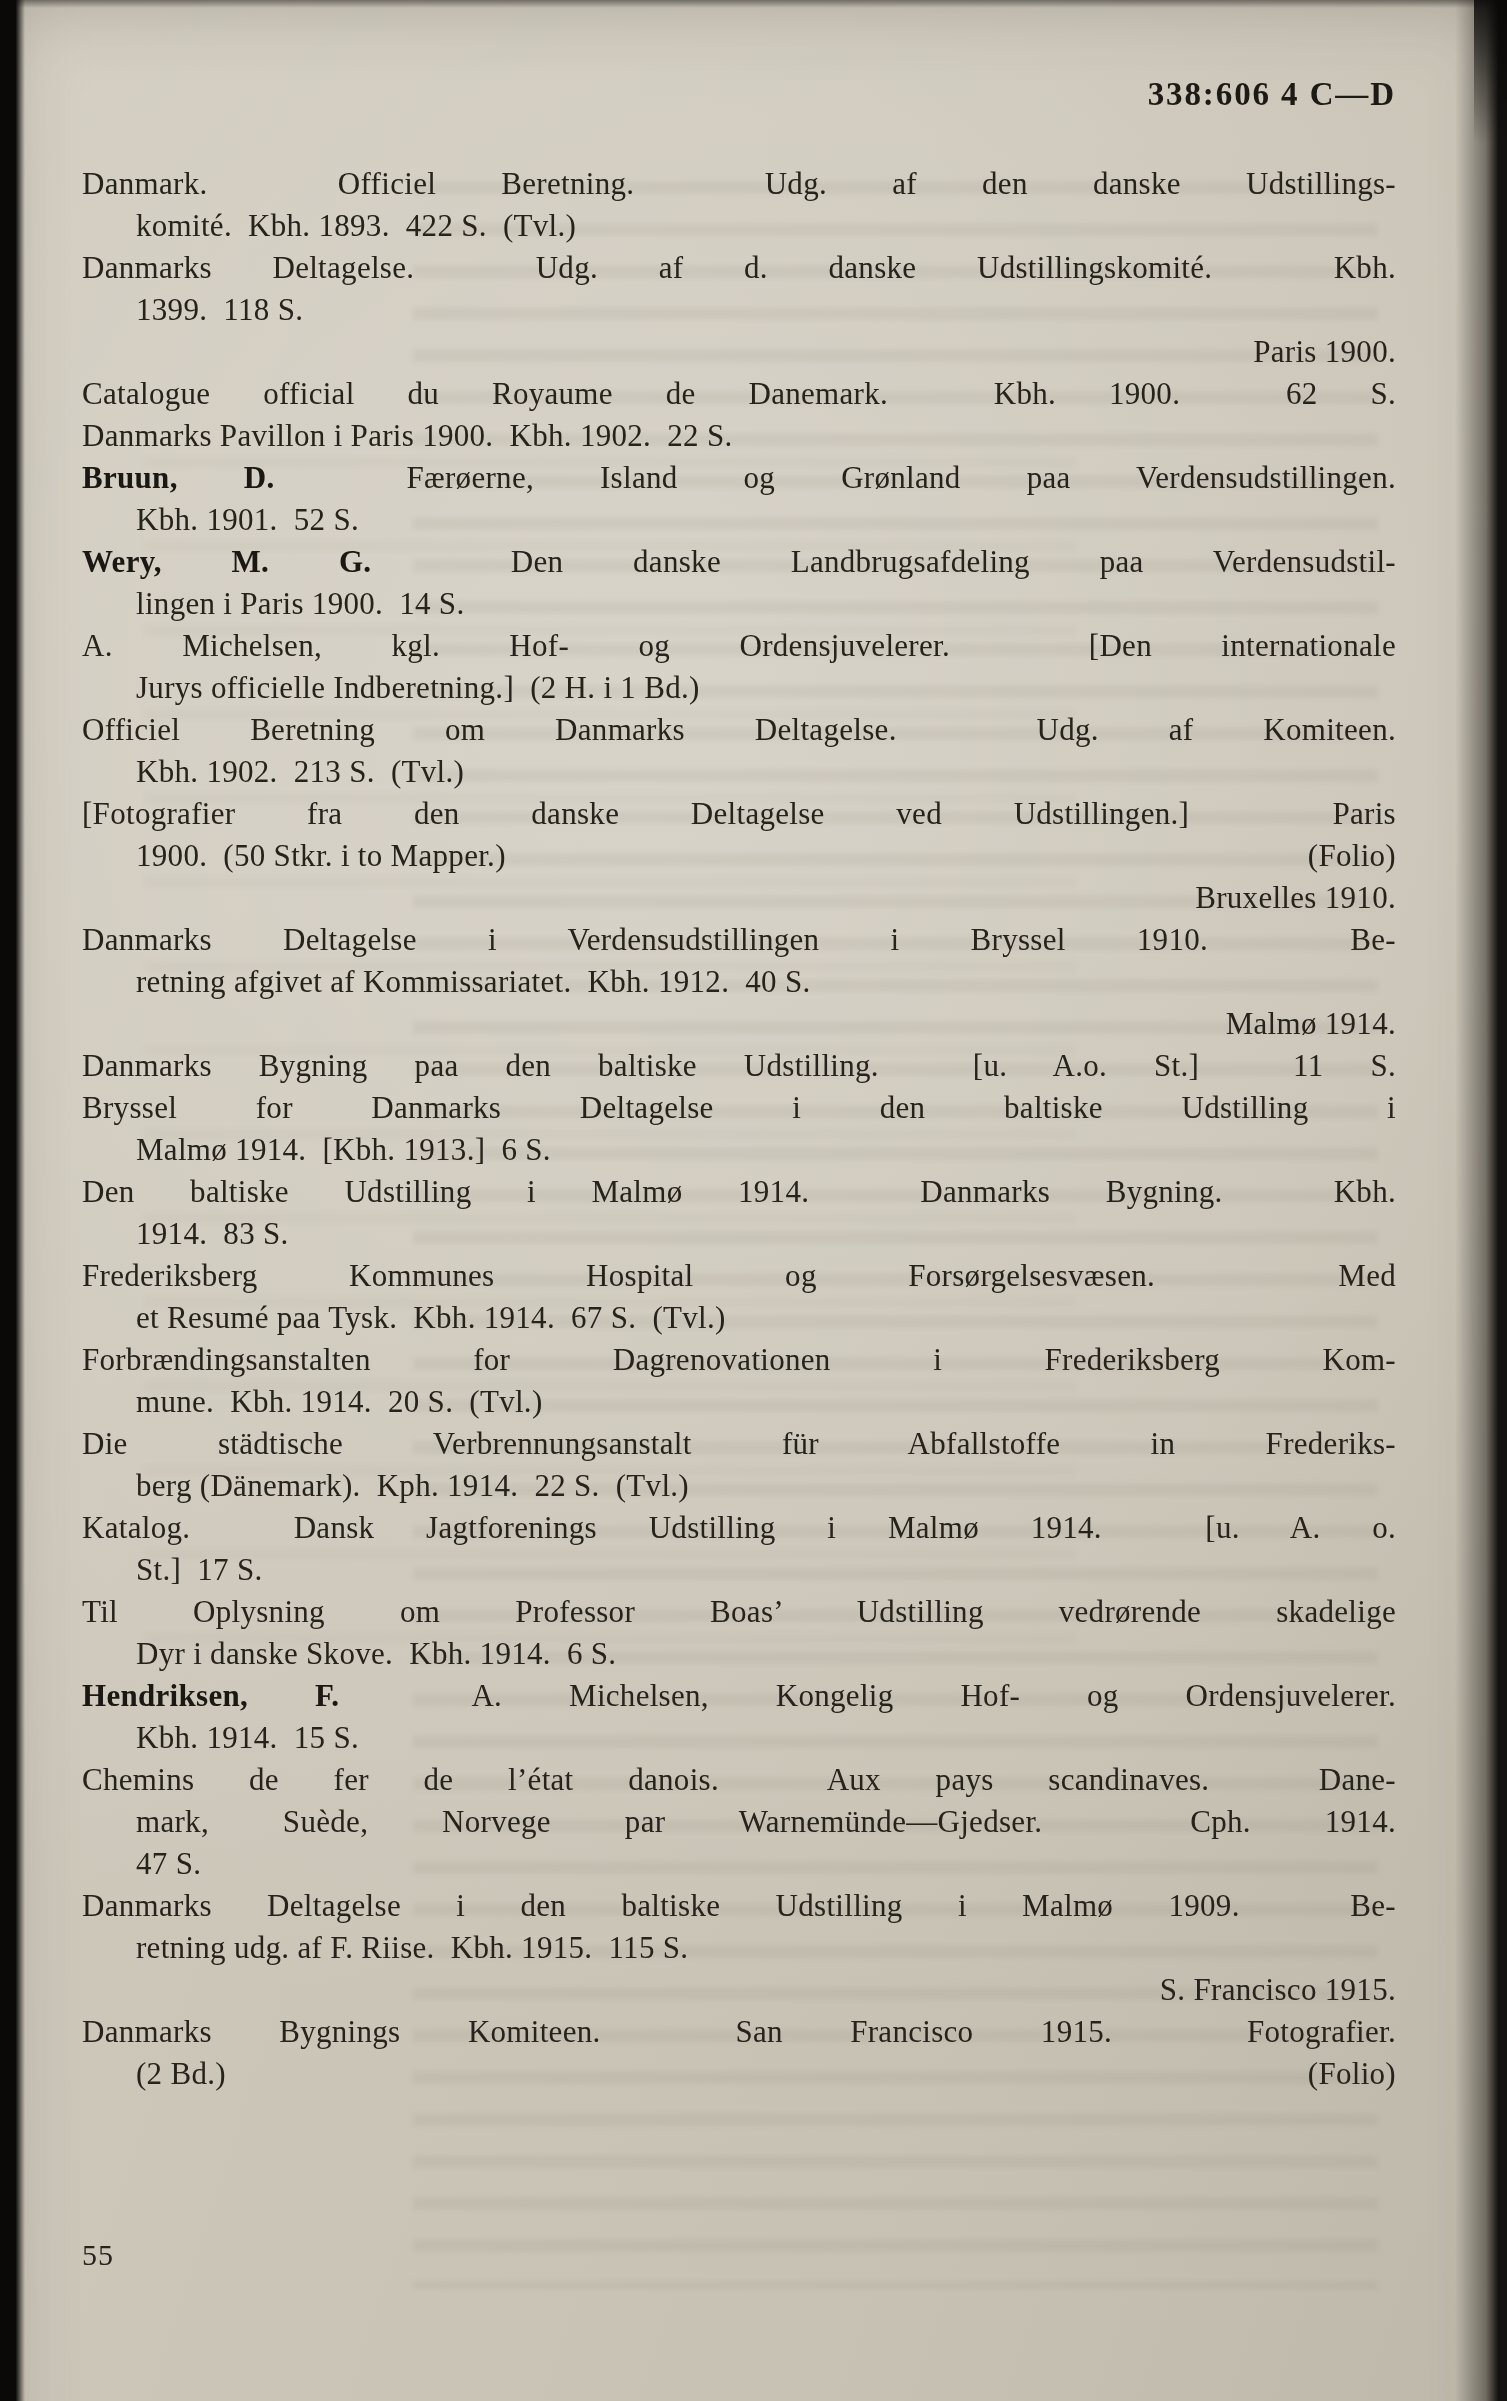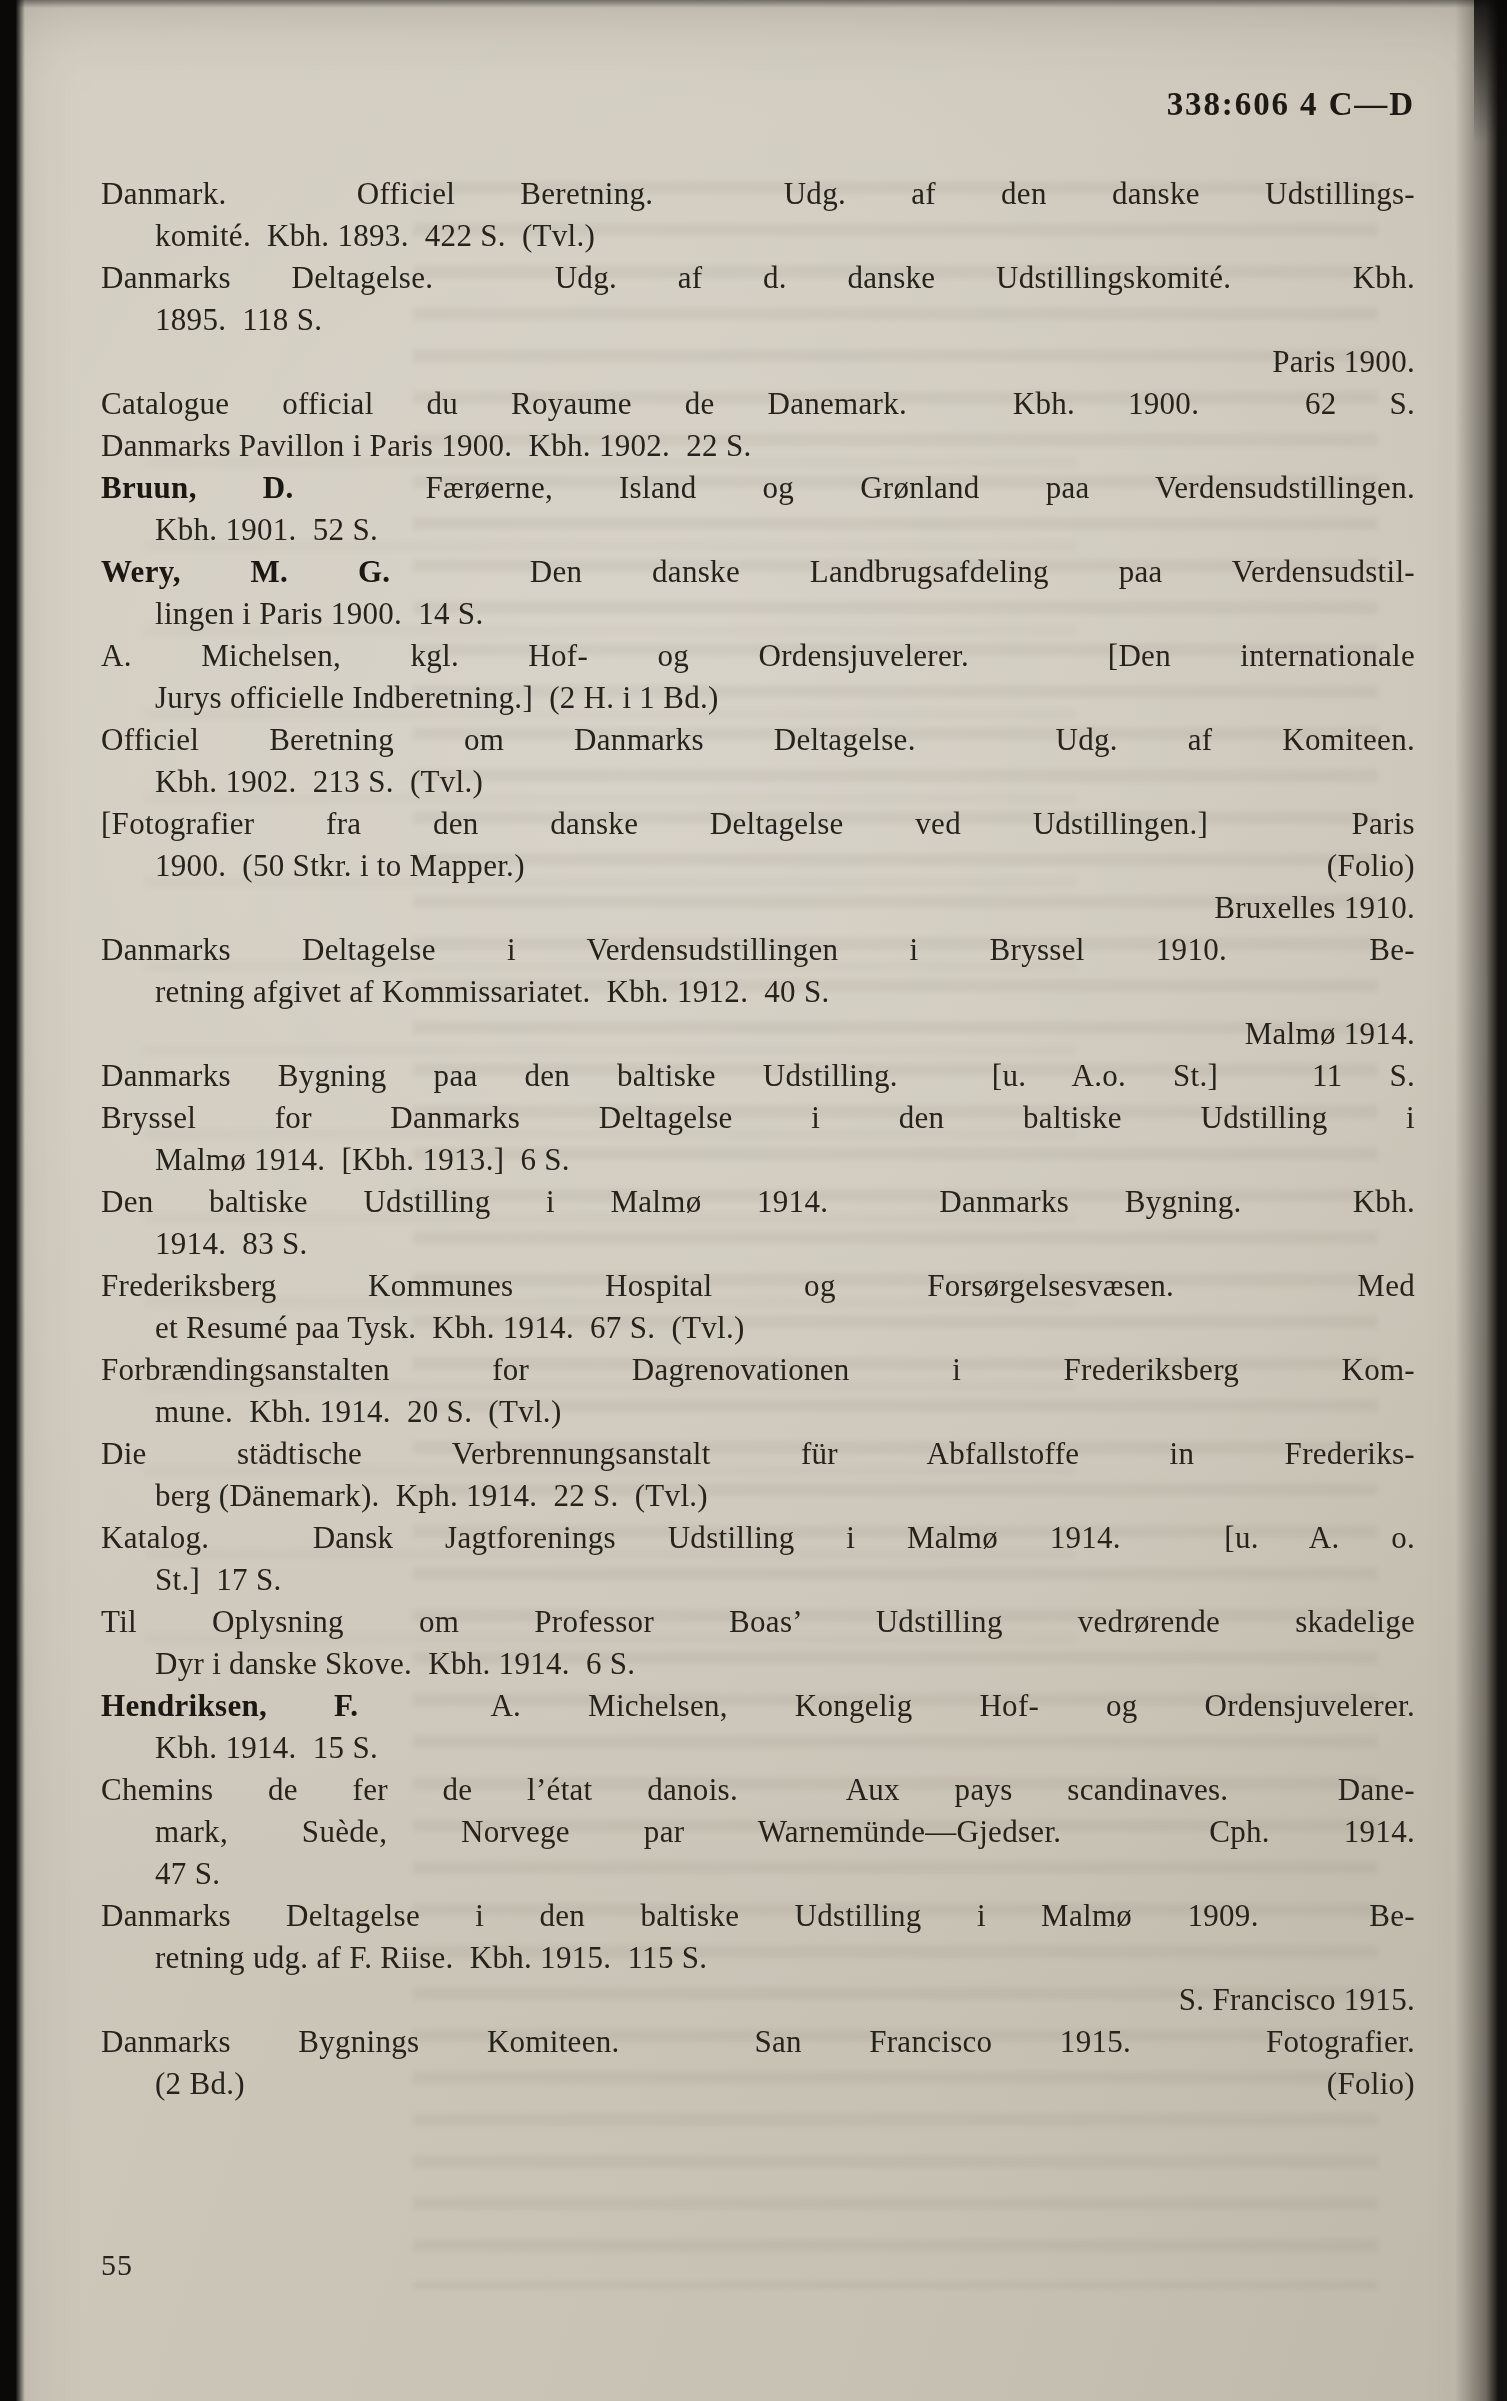--- a/index.html
+++ b/index.html
@@ -59,23 +59,22 @@
     opacity: 0.10;
     filter: blur(3.4px);
     z-index: 1;
     pointer-events: none;
   }
 
   .content {
     position: absolute;
     left: 82px;
     width: 1314px;
-    top: 10px;
+    top: 0;
     z-index: 3;
-    margin-left: 19px;
   }
   .classmark {
     margin-top: 73px;
     margin-bottom: 47px;
     height: 43px;
     line-height: 43px;
     font-size: 33px;
     font-weight: bold;
     letter-spacing: 1.9px;
     text-align: right;
@@ -116,21 +115,21 @@
   <div class="content">
     <div class="classmark">338:606 4 C—D</div>
 
     <div class="entries">
         <div class="entry">
           <div class="line just">Danmark.  Officiel Beretning.  Udg. af den danske Udstillings-</div>
           <div class="line cont">komité.  Kbh. 1893.  422 S.  (Tvl.)</div>
         </div>
         <div class="entry">
           <div class="line just">Danmarks Deltagelse.  Udg. af d. danske Udstillingskomité.  Kbh.</div>
-          <div class="line cont">1895.  118 S.</div>
+          <div class="line cont">1399.  118 S.</div>
         </div>
         <div class="entry">
           <div class="line right">Paris 1900.</div>
         </div>
         <div class="entry">
           <div class="line just">Catalogue official du Royaume de Danemark.  Kbh. 1900.  62 S.</div>
         </div>
         <div class="entry">
           <div class="line">Danmarks Pavillon i Paris 1900.  Kbh. 1902.  22 S.</div>
         </div>

